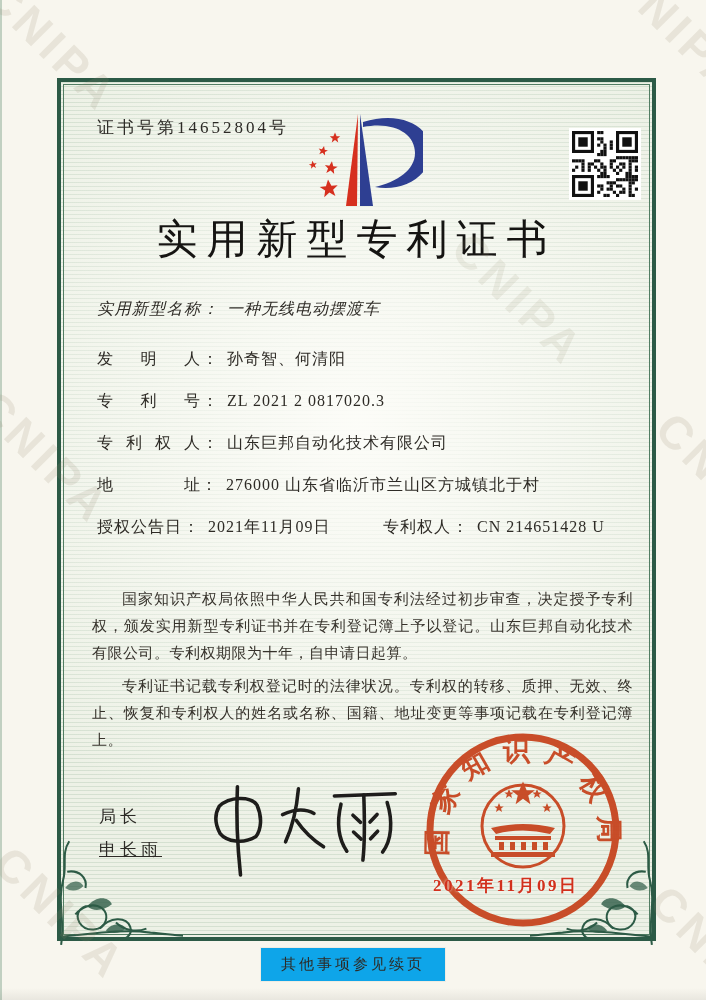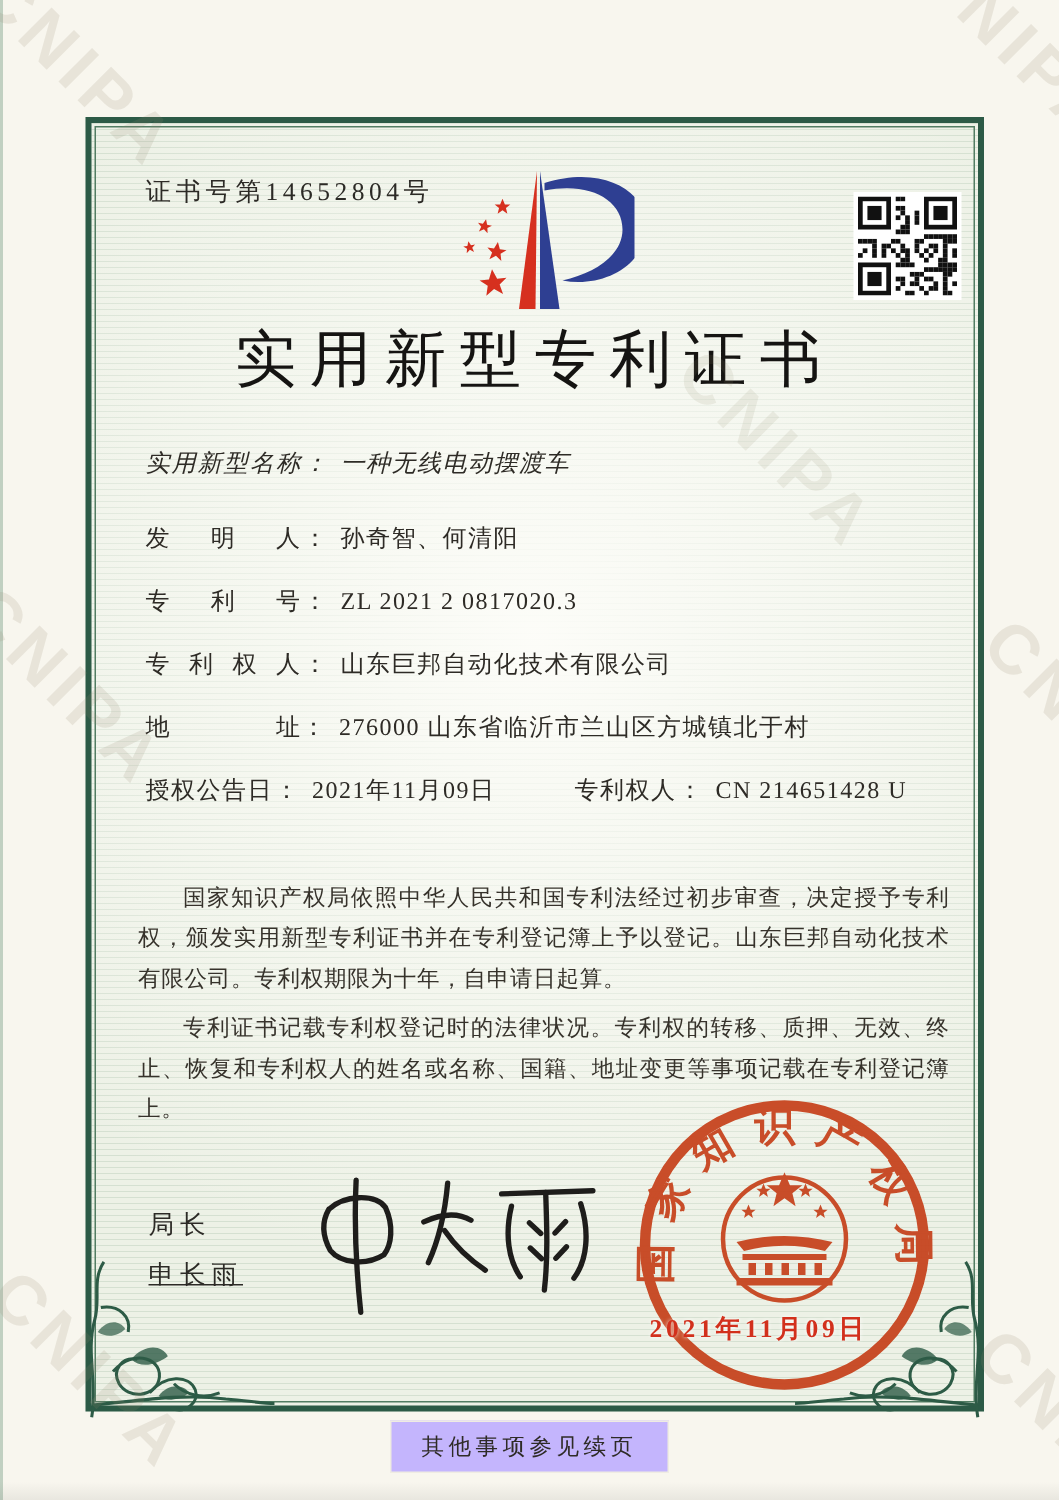--- a/index.html
+++ b/index.html
@@ -62,21 +62,21 @@
   .seal-date{
     position:absolute; left:372px; top:792px; z-index:5;
     font-size:17px; font-weight:bold; color:#d2301c; letter-spacing:2.5px;
     text-shadow:0 0 3px rgba(255,255,255,.85);
   }
   
   .page-no{ position:absolute; left:0; top:834px; width:100%; text-align:center;
             font-size:14px; letter-spacing:2px; color:#2e2b26;}
   .note{
     position:absolute; left:50%; transform:translateX(-50%); top:947px; z-index:3;
-    background:#c4b5fd; border:1px solid #efece2; padding:7px 20px;
+    background:#0ea5e9; border:1px solid #efece2; padding:7px 20px;
     font-size:15px; letter-spacing:3px; color:#2e2b26;
   }
 </style>
 </head>
 <body>
 
 <div class="page">
 
   <div class="wm" style="left:-30px; top:18px;">CNIPA</div>
   <div class="wm" style="left:596px; top:2px;">CNIPA</div>

